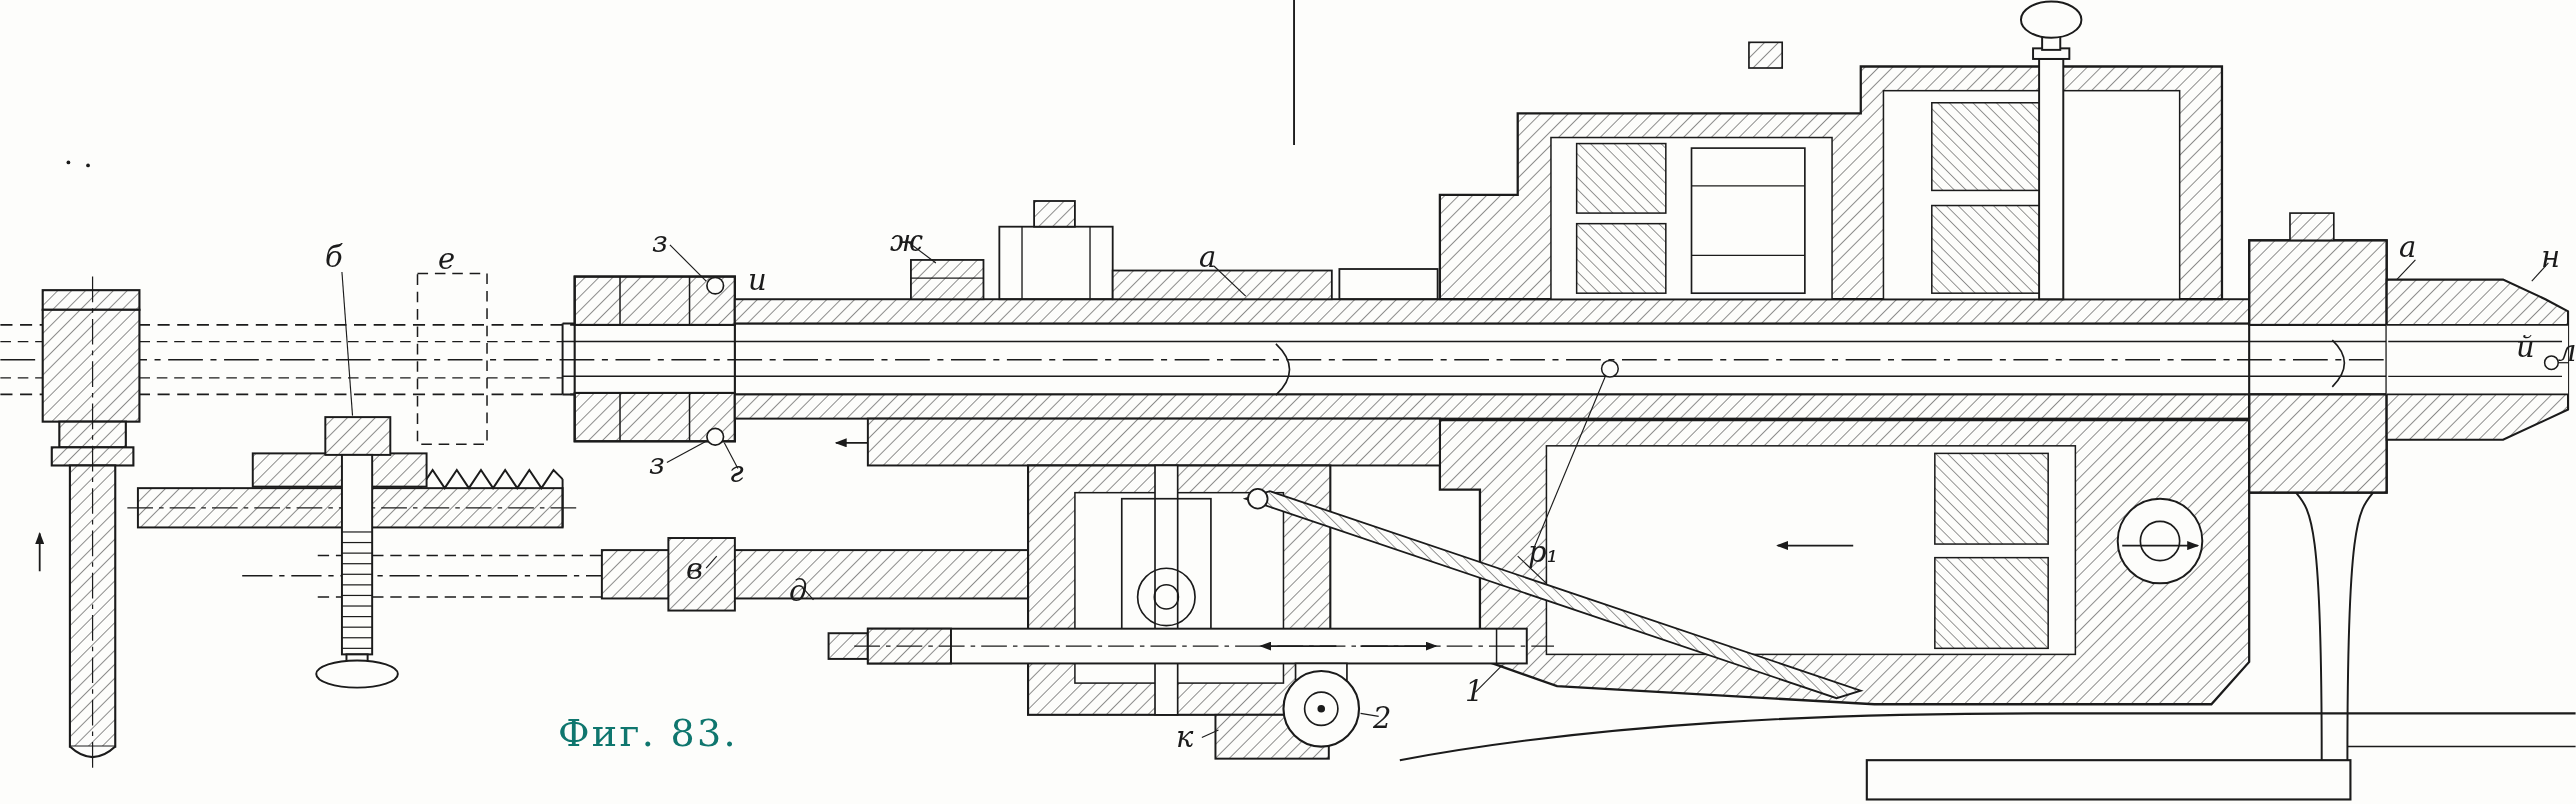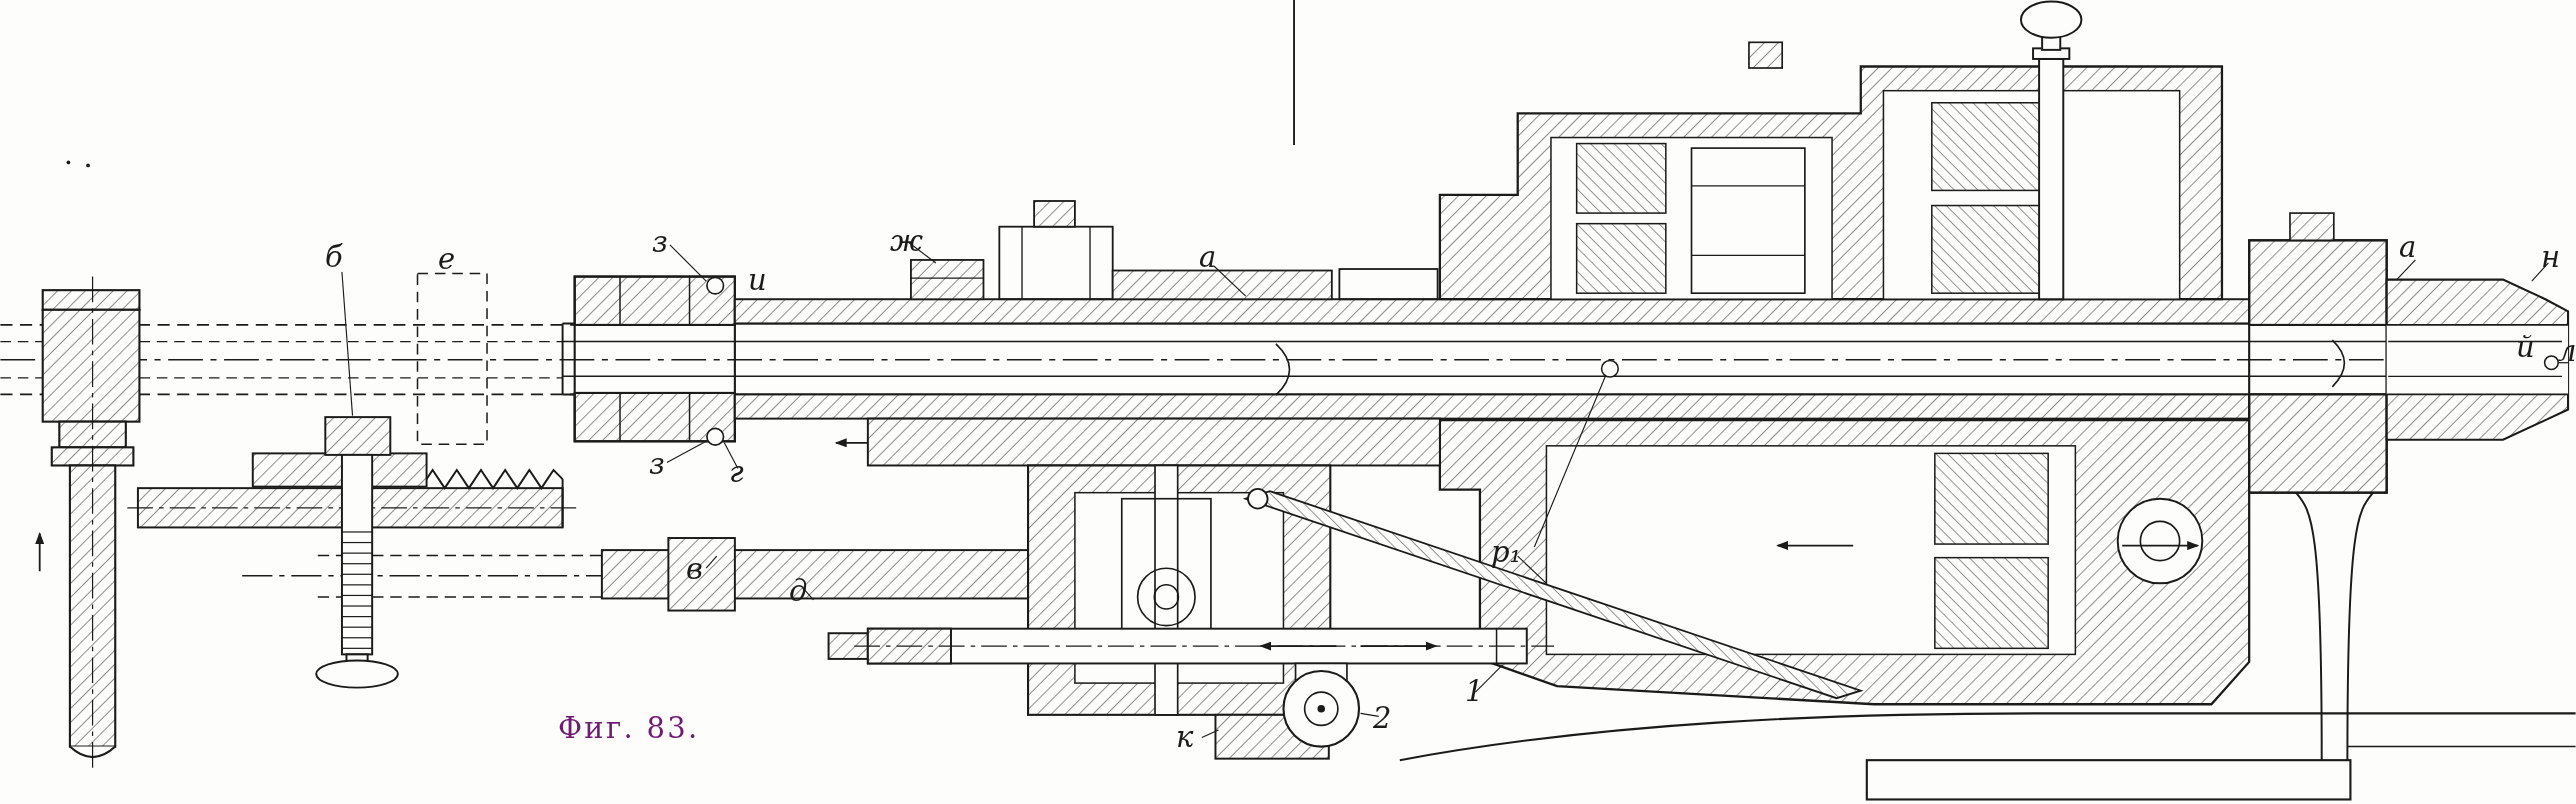--- a/index.html
+++ b/index.html
@@ -15,23 +15,23 @@
     position:absolute;
     font-style:italic;
     font-size:29px;
     line-height:1;
     color:#1b1b1b;
     white-space:nowrap;
     user-select:none;
   }
   .caption{
     position:absolute;
-    font-size:29px;
+    font-size:38px;
     letter-spacing:2.3px;
-    color:#701a75;
+    color:#0f766e;
     white-space:nowrap;
     text-align:right;
   }
 </style>
 </head>
 <body>
 
 <div class="stage">
 
   <svg width="2576" height="804" viewBox="0 0 3408 1064" xmlns="http://www.w3.org/2000/svg">
@@ -277,19 +277,19 @@
   <span class="lbl" style="left:1199px;top:243px">а</span>
   <span class="lbl" style="left:2399px;top:233px">а</span>
   <span class="lbl" style="left:2541px;top:243px">н</span>
   <span class="lbl" style="left:2516px;top:333px">й</span>
   <span class="lbl" style="left:2558px;top:337px">л</span>
   <span class="lbl" style="left:649px;top:450px">з</span>
   <span class="lbl" style="left:729px;top:458px">г</span>
   <span class="lbl" style="left:686px;top:555px">в</span>
   <span class="lbl" style="left:789px;top:577px">д</span>
   <span class="lbl" style="left:1176px;top:723px">к</span>
-  <span class="lbl" style="left:1491px;top:538px">р₁</span>
+  <span class="lbl" style="left:1528px;top:538px">р₁</span>
   <span class="lbl" style="left:1465px;top:677px">1</span>
   <span class="lbl" style="left:1373px;top:704px">2</span>
 
   <span class="caption" style="left:558px;top:711px">Фиг. 83.</span>
 </div>
 
 
 </body></html>

